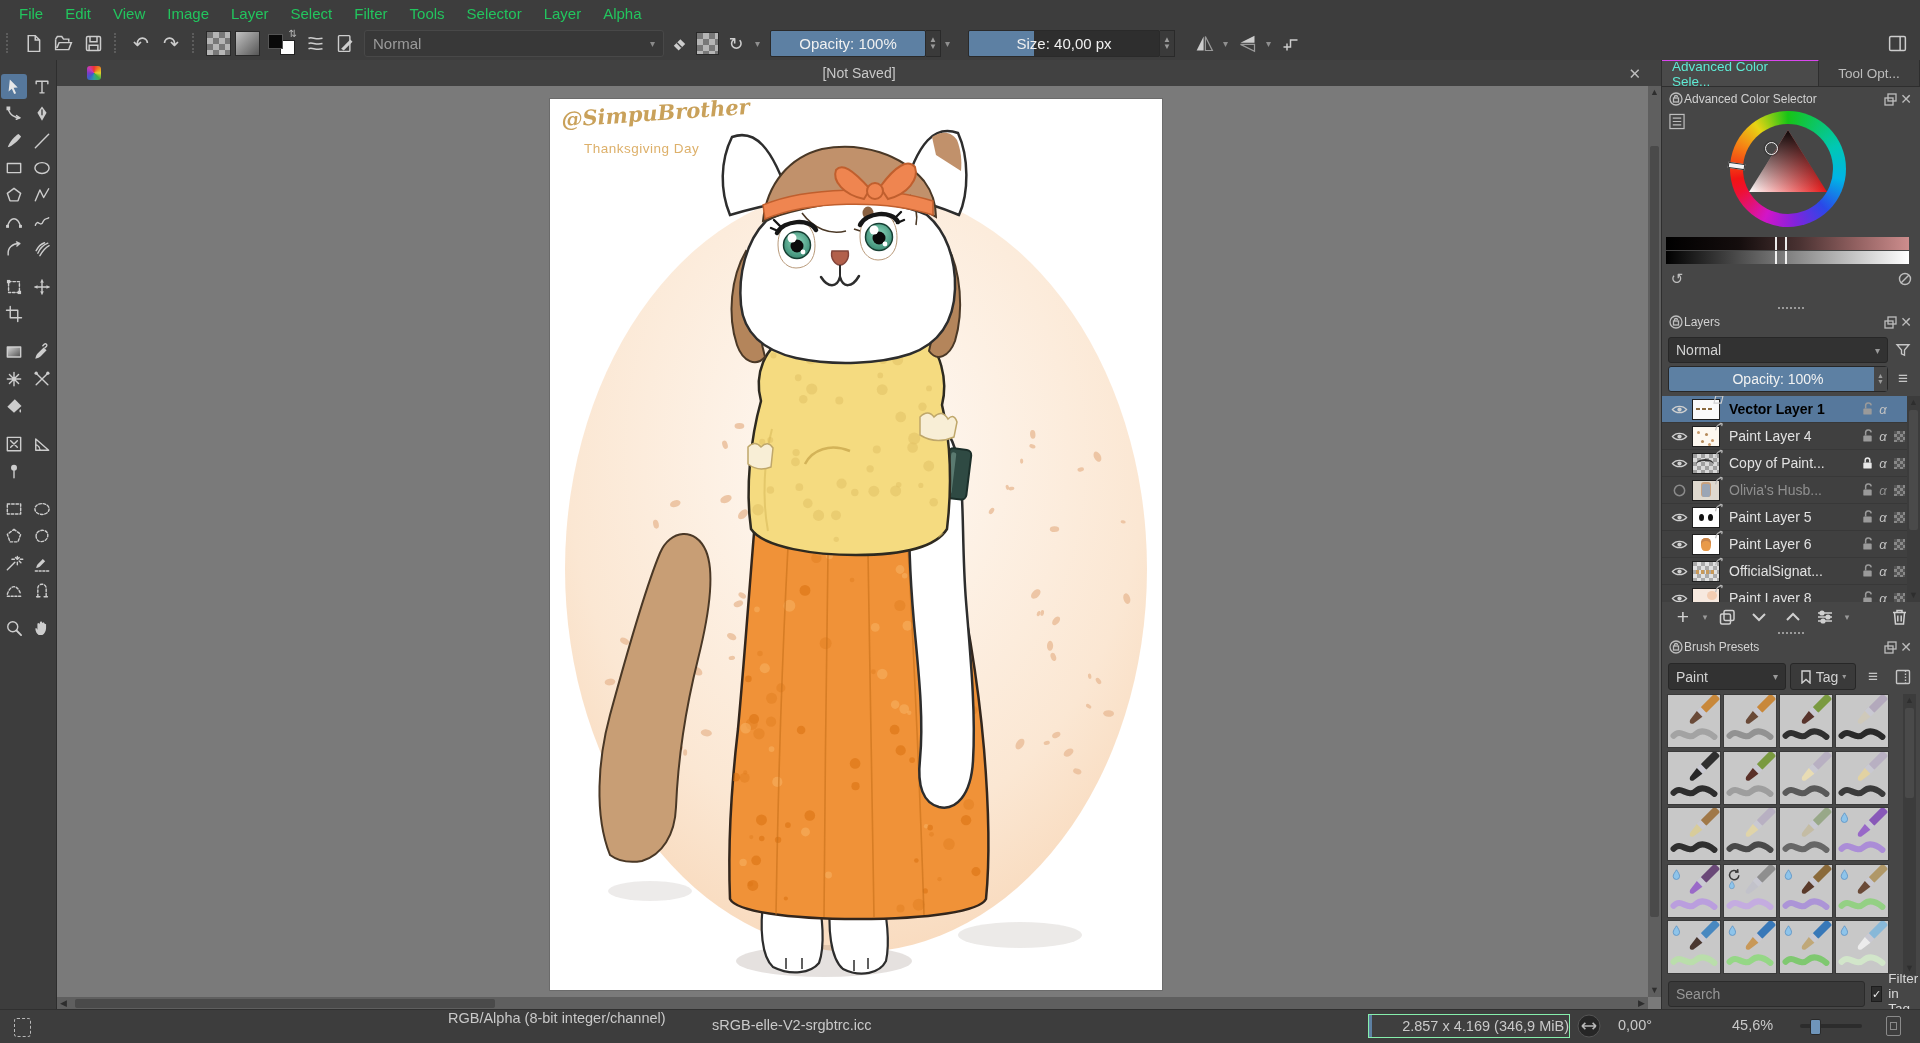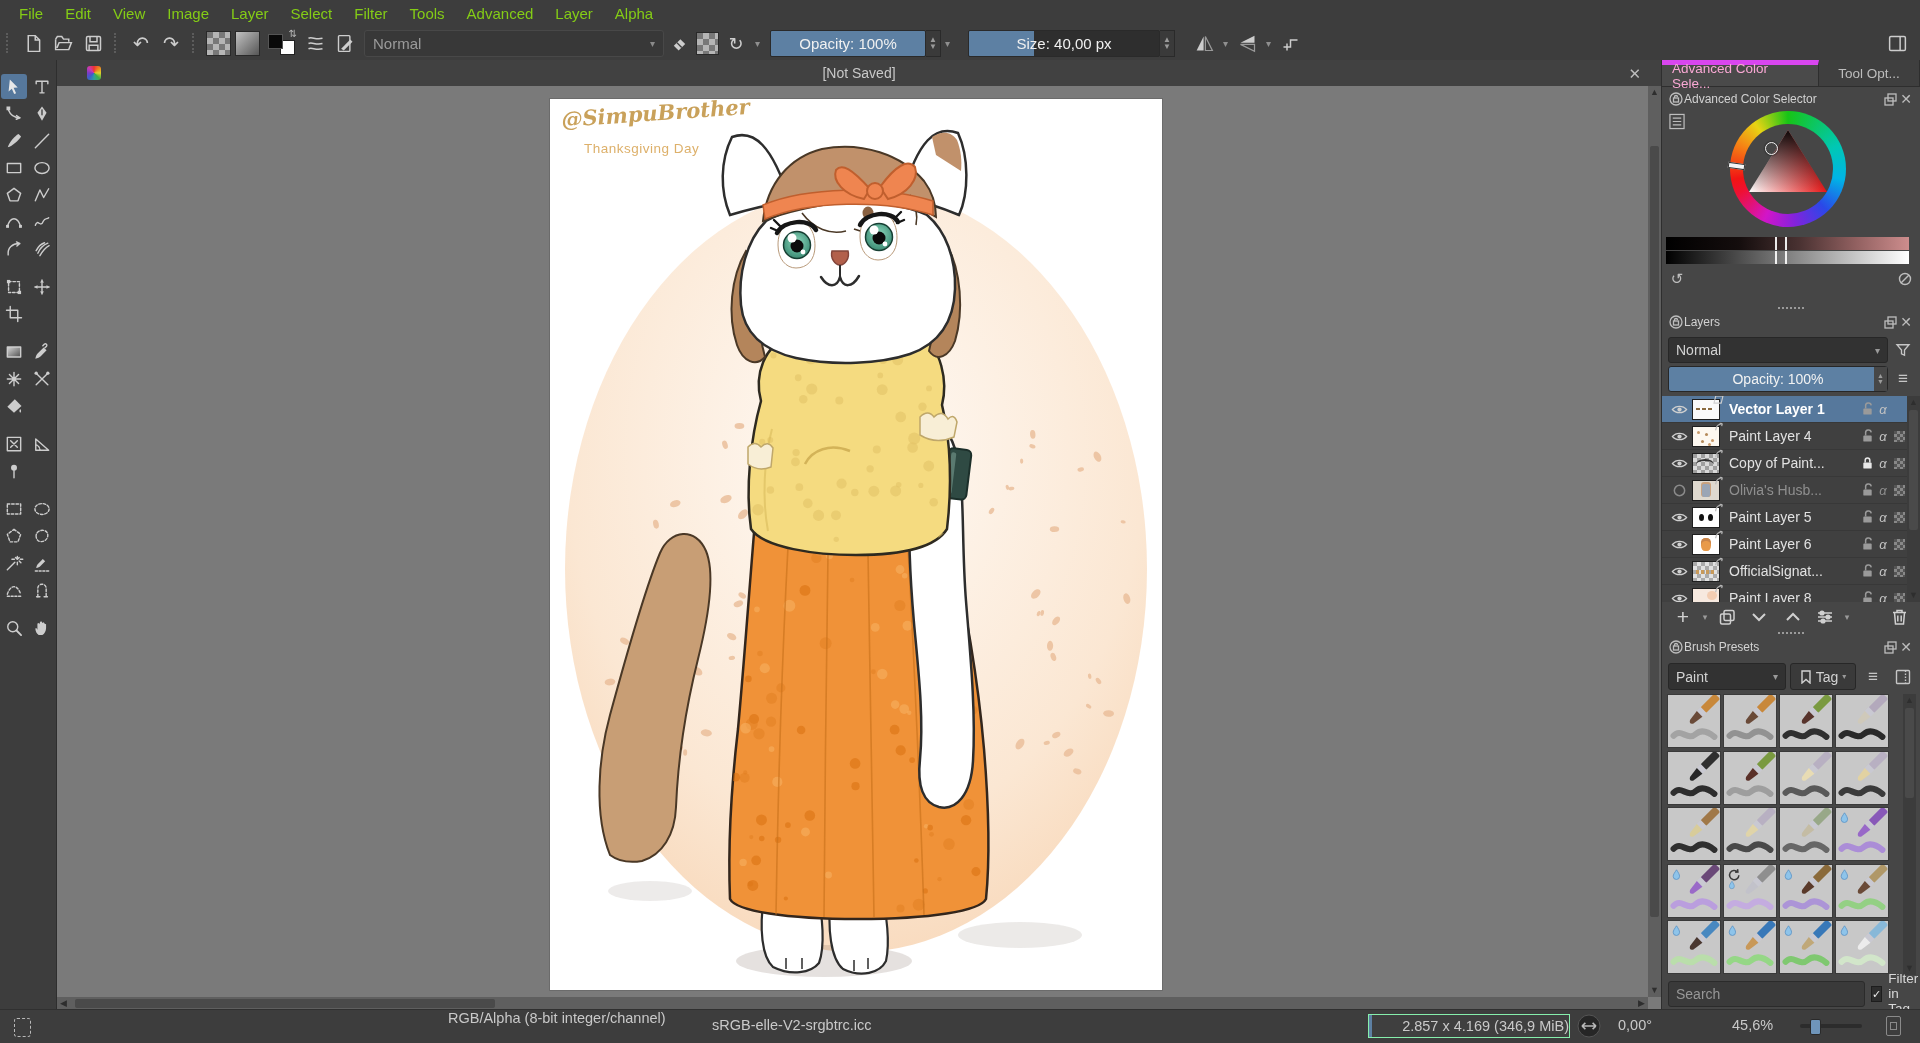--- a/index.html
+++ b/index.html
@@ -1,21 +1,21 @@
 <!DOCTYPE html>
 <html><head>
 <meta charset="utf-8">
 <style>
   html,body{margin:0;padding:0;background:#3d3d3d;width:1920px;height:1043px;overflow:hidden;
     font-family:"Liberation Sans",sans-serif;color:#d6d6d6;-webkit-font-smoothing:antialiased;}
   .nosel{user-select:none}
   svg{display:block}
   
   #menubar{height:26px;display:flex;align-items:center;padding-left:8px;background:#3d3d3d;font-size:15px}
-  .menu-item{padding:2px 11px;border-radius:2px;color:#84cc16}
+  .menu-item{padding:2px 11px;border-radius:2px;color:#22c55e}
   
   #toolbar{height:34px;background:#3d3d3d;border-bottom:1px solid #303030;display:flex;align-items:center;position:relative}
   .grip{width:6px;height:20px;border-left:2px dotted #5c5c5c;margin:0 4px 0 6px}
   .tbtn{width:30px;height:26px;display:flex;align-items:center;justify-content:center;border-radius:3px}
   .tbtn svg{width:21px;height:21px}
   .swatch{width:23px;height:23px;border:1px solid #292929;margin:0 2px}
   .sw-checker{background:conic-gradient(#b5b5b5 25%,#787878 0 50%,#b5b5b5 0 75%,#787878 0) 0 0/12px 12px}
   .sw-grad{background:linear-gradient(135deg,#c2c2c2,#565656)}
   .fgbg{width:32px;height:26px;position:relative;margin:0 3px}
   .fgbg .bg{position:absolute;right:2px;bottom:1px;width:13px;height:13px;background:#fff;border:1px solid #222}
@@ -55,21 +55,21 @@
   .scroll{position:absolute;background:#5f5f5f}
   #vscroll{top:26px;right:0;bottom:13px;width:13px}
   #hscroll{left:0;right:13px;bottom:0;height:13px}
   .sc-btn{position:absolute;color:#2e2e2e;font-size:9px;line-height:13px;text-align:center;width:13px;height:13px}
   .sc-thumb{position:absolute;background:#4a4a4a;border-radius:2px}
   
   #right-panel{width:258px;background:#464646;border-left:1px solid #2e2e2e;position:relative;font-size:14px}
   #panel-tabs{height:26px;display:flex;background:#3a3a3a;border-bottom:1px solid #2e2e2e}
   .ptab{display:flex;align-items:center;justify-content:center;font-size:13.5px;border-right:1px solid #2e2e2e;
     color:#bdbdbd;background:#3f3f3f;padding:0 10px}
-  .ptab.active{background:#4a4a4a;color:#f9a8d4;border-top:5px solid #d946ef}
+  .ptab.active{background:#4a4a4a;color:#5eead4;border-top:1px solid #d946ef}
   .docker-head{height:24px;display:flex;align-items:center;padding:0 6px;color:#d2d2d2}
   .docker-head .title{font-size:12px}
   .docker-head .spacer{flex:1}
   .dk-ic{width:16px;height:16px;display:flex;align-items:center;justify-content:center;color:#bdbdbd}
   .dots-handle{height:5px;display:flex;justify-content:center;align-items:center}
   .dots-handle i{width:26px;border-top:2px dotted #9a9a9a}
   
   #acs-body{position:relative;height:194px}
   #acs-settings{position:absolute;left:7px;top:2px}
   #wheel{position:absolute;left:68px;top:0px;width:116px;height:116px;border-radius:50%;
@@ -96,21 +96,21 @@
     color:#9c9c9c;font-size:7px;line-height:6px;display:flex;flex-direction:column;align-items:center;justify-content:center}
   .side-ic{width:22px;display:flex;justify-content:center;color:#c6c6c6;margin-left:4px}
   #layer-list{position:relative;height:206px;margin-top:4px;overflow:hidden;background:#404040}
   .layer-row{height:26px;display:flex;align-items:center;border-bottom:1px solid #383838;padding-left:4px;position:relative}
   .layer-row.selected{background:#56789c}
   .layer-row.dimmed .lname, .layer-row.dimmed .alpha{color:#8f8f8f}
   .l-eye{width:26px;display:flex;justify-content:center}
   .l-thumb{width:26px;height:19px;border:1px solid #1f1f1f;background:#fafafa;position:relative;margin-right:3px;flex:none}
   .l-badge{position:absolute;right:-5px;top:-5px;color:#cfcfcf;font-size:9px}
   .lname{flex:1;font-size:14px;color:#e2e2e2;white-space:nowrap;overflow:hidden;margin-left:6px}
-  .layer-row.selected .lname{color:#ffffff;font-weight:bold}
+  .layer-row.selected .lname{color:#000000;font-weight:bold}
   .alpha{width:16px;text-align:center;color:#c3c3c3;font-size:13px;font-style:italic}
   .l-lock,.l-chk{width:16px;display:flex;justify-content:center}
   .chk-badge{width:11px;height:11px;background:conic-gradient(#9a9a9a 25%,#5a5a5a 0 50%,#9a9a9a 0 75%,#5a5a5a 0) 0 0/6px 6px;opacity:.8}
   .lscroll{position:absolute;right:0;top:0;bottom:0;width:13px;background:#3c3c3c}
   #layers-toolbar{height:26px;display:flex;align-items:center;padding:0 8px;gap:4px;margin-top:2px}
   #layers-toolbar .lt{display:flex;align-items:center;justify-content:center;height:22px;color:#d0d0d0}
   
   .th-vector::after{content:"";position:absolute;left:3px;top:8px;width:18px;height:2px;
     background:repeating-linear-gradient(90deg,#8a6a40 0 4px,#fff 4px 6px)}
   .th-dots{background:#fdf8f0}
@@ -194,21 +194,21 @@
 
 <div id="menubar">
     <span class="menu-item">File</span>
     <span class="menu-item">Edit</span>
     <span class="menu-item">View</span>
     <span class="menu-item">Image</span>
     <span class="menu-item">Layer</span>
     <span class="menu-item">Select</span>
     <span class="menu-item">Filter</span>
     <span class="menu-item">Tools</span>
-    <span class="menu-item">Advanced</span>
+    <span class="menu-item">Selector</span>
     <span class="menu-item">Layer</span>
     <span class="menu-item">Alpha</span>
   </div>
 
 <div id="toolbar">
   <span class="grip"></span>
   <span class="tbtn">
       <svg viewBox="0 0 24 24" fill="none" stroke="#cdcdcd" stroke-width="1.7">
         <path d="M6 3 H14 L19 8 V21 H6 Z"></path>
         <path d="M14 3 V8 H19"></path>

